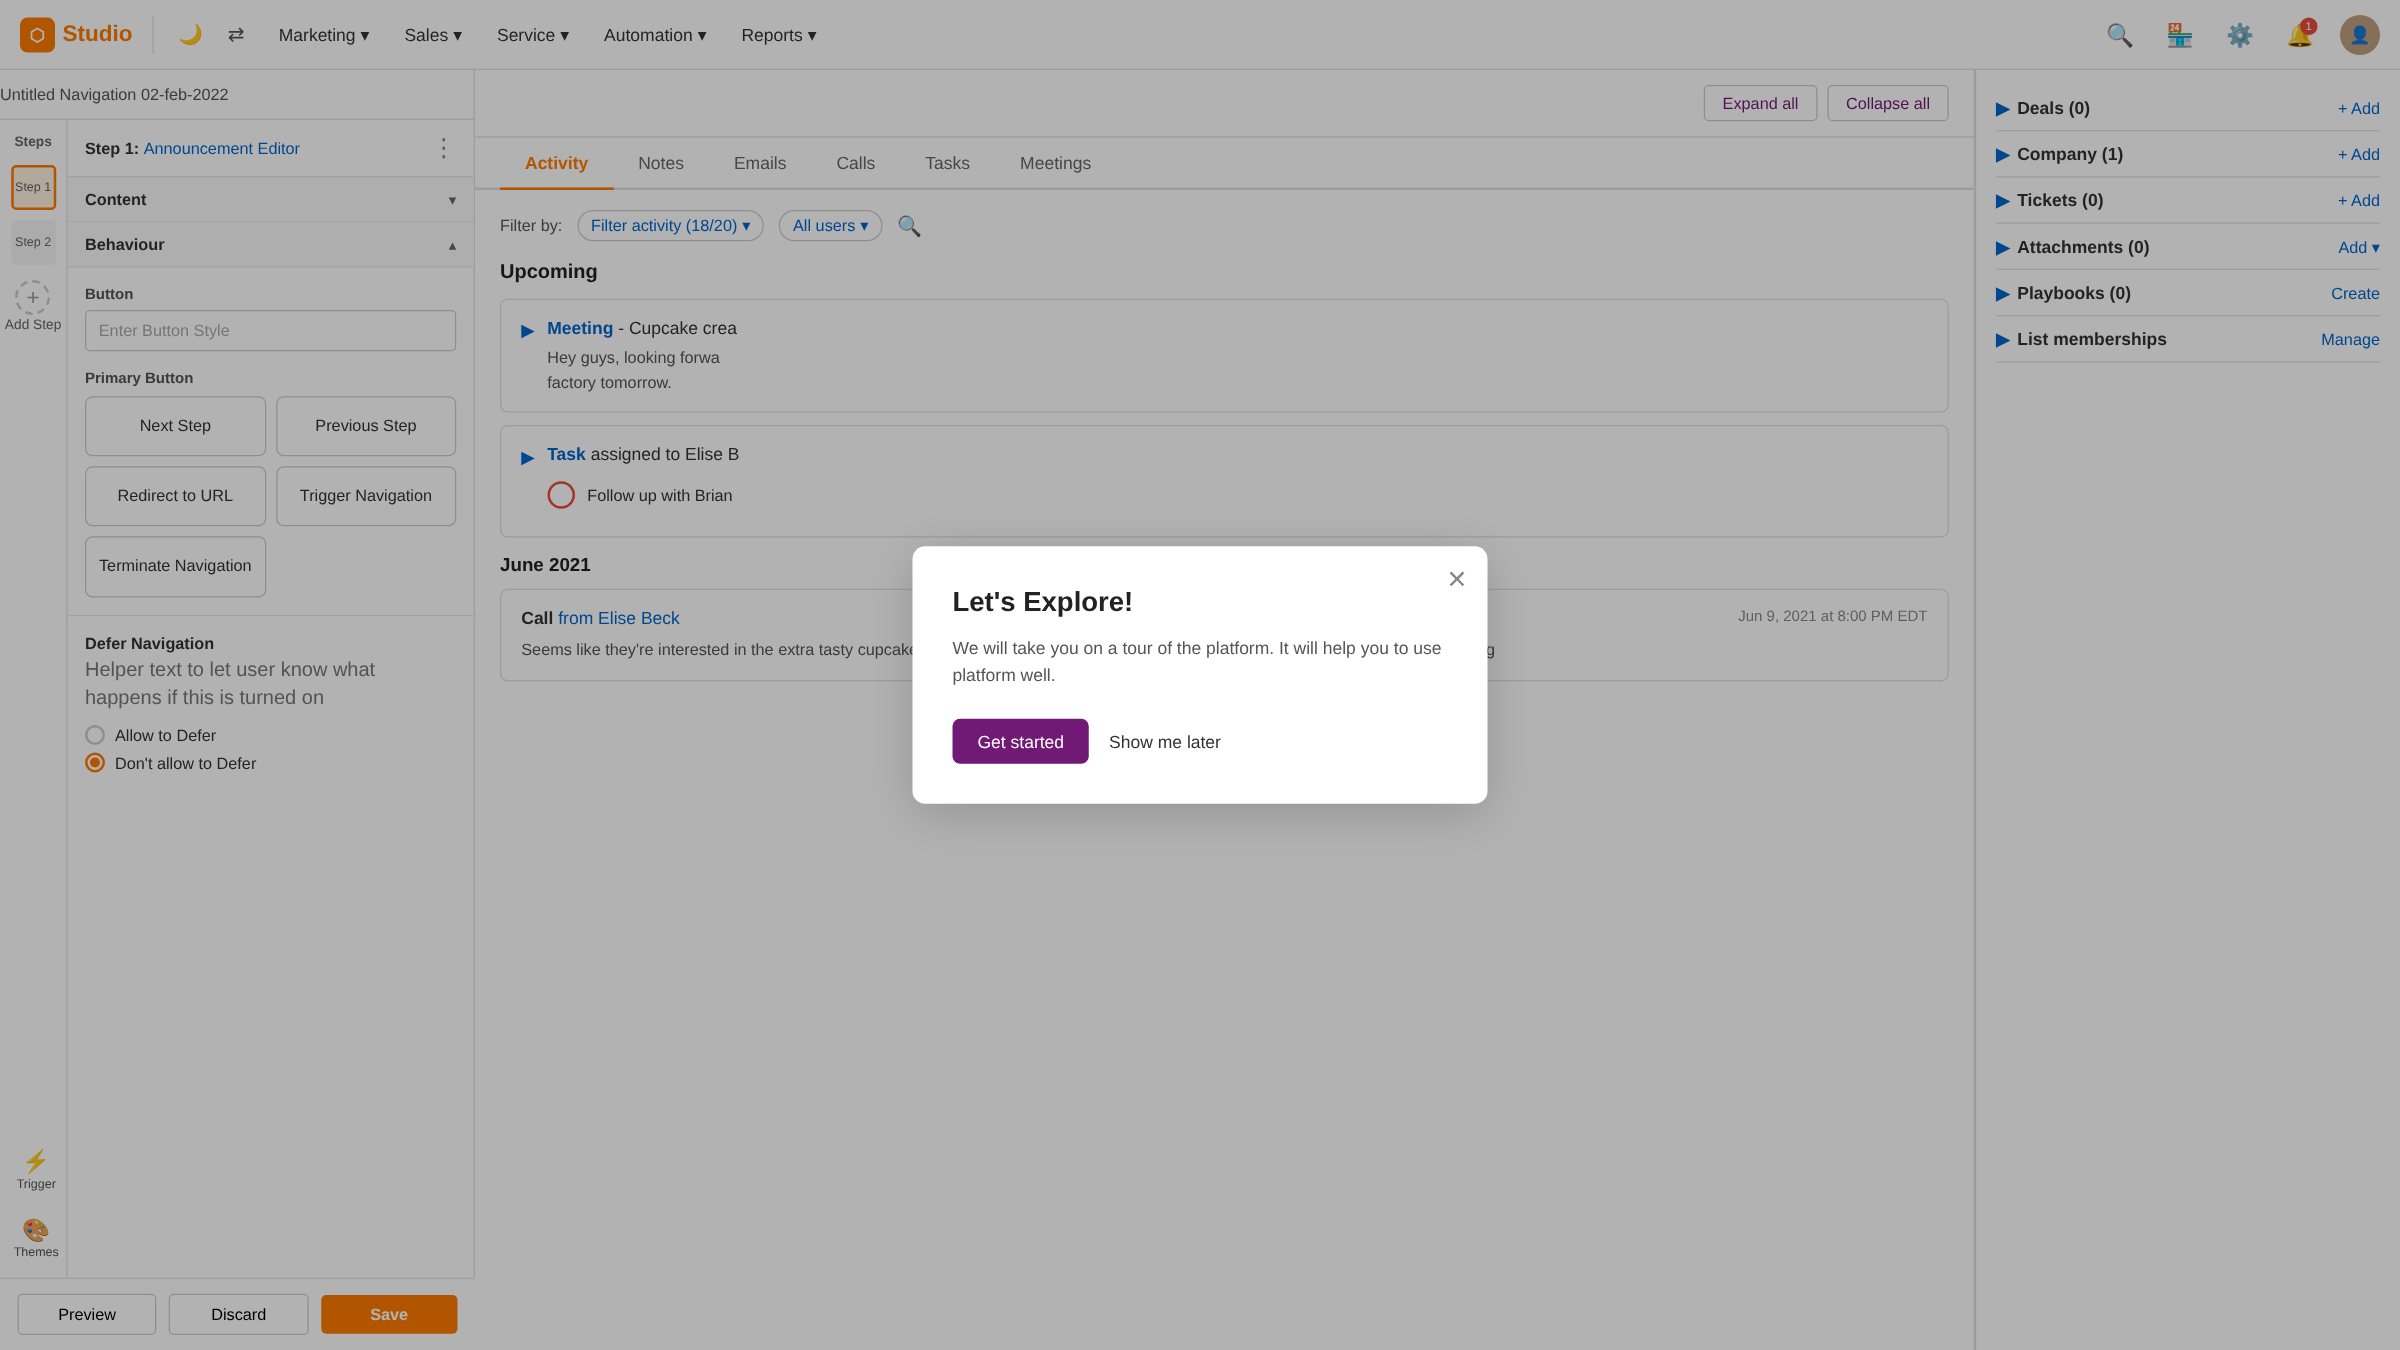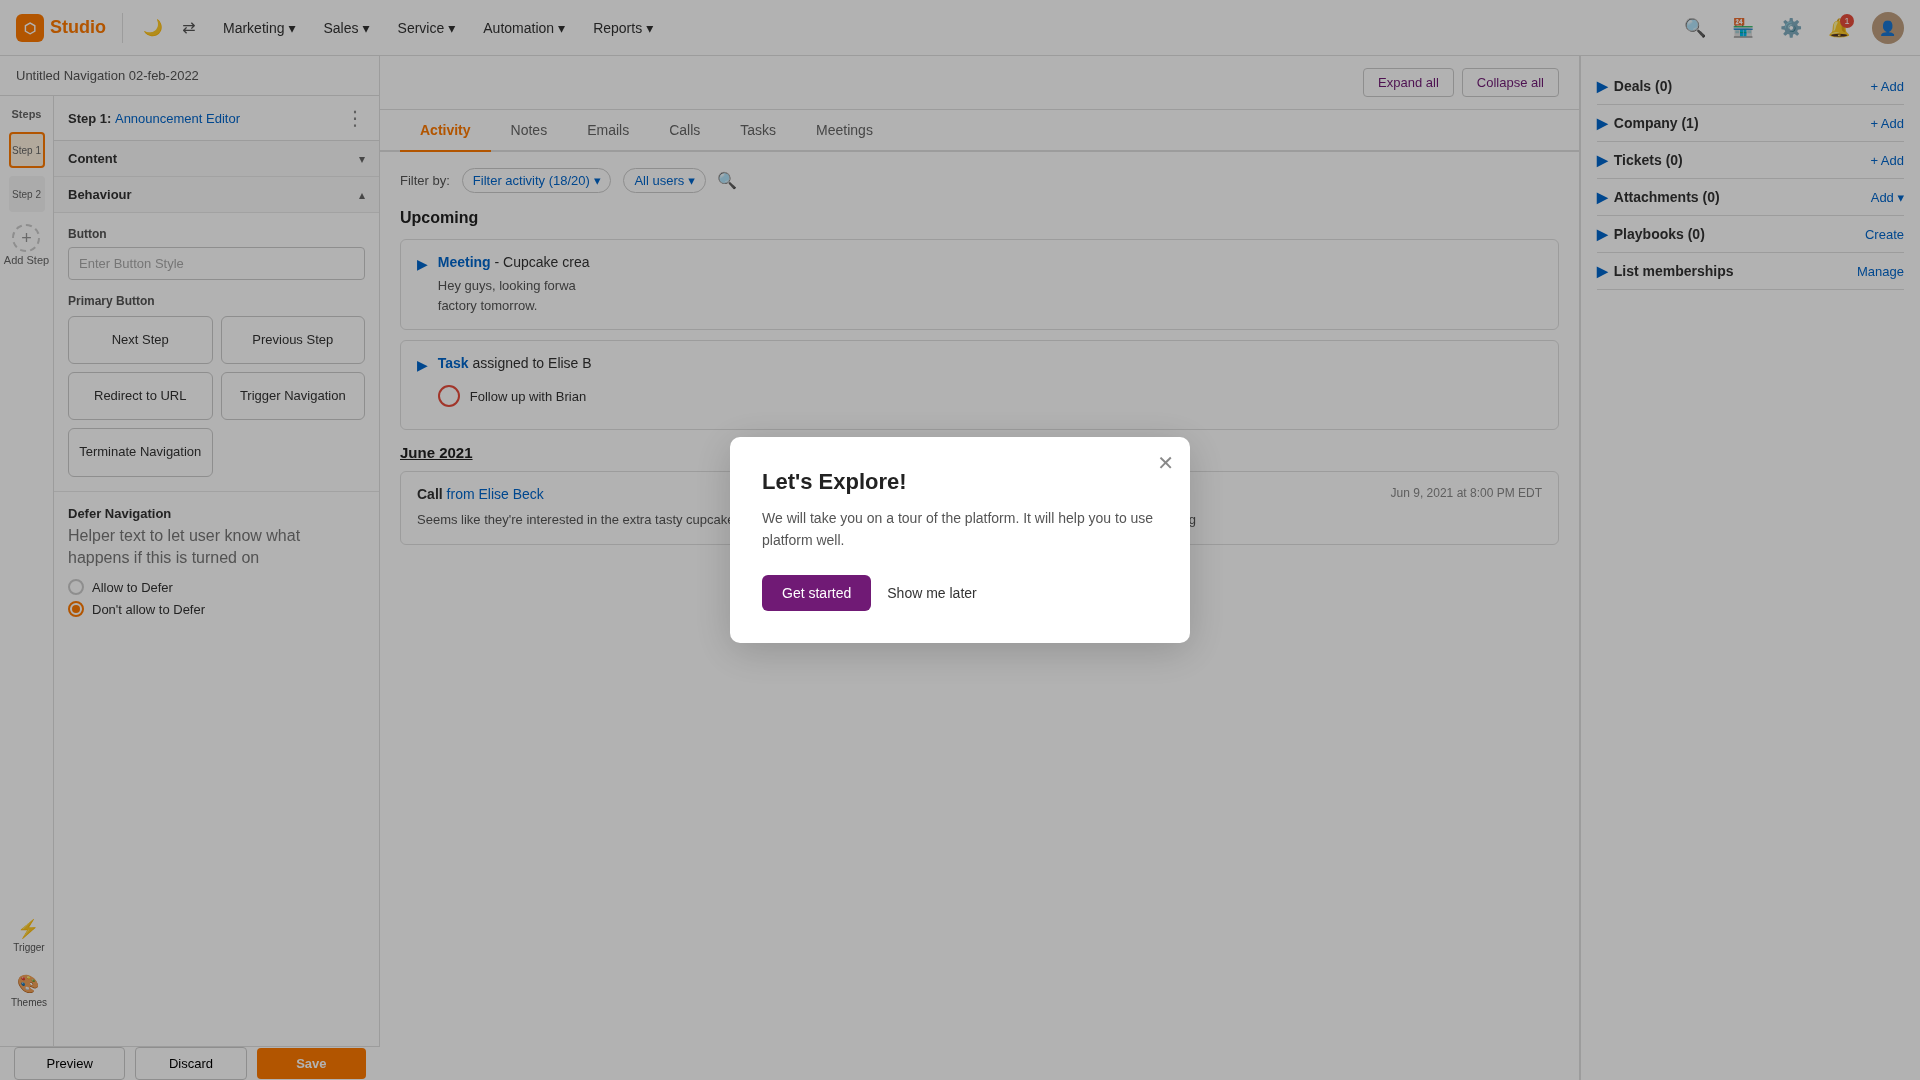--- a/index.html
+++ b/index.html
@@ -22,21 +22,21 @@
     .nav-action-icon { width: 32px; height: 32px; display: flex; align-items: center; justify-content: center; cursor: pointer; color: #555; font-size: 18px; position: relative; }
     .nav-badge { position: absolute; top: 2px; right: 2px; background: #e74c3c; color: white; font-size: 9px; border-radius: 50%; width: 14px; height: 14px; display: flex; align-items: center; justify-content: center; }
     .nav-avatar { width: 32px; height: 32px; border-radius: 50%; background: #c0a080; cursor: pointer; overflow: hidden; display: flex; align-items: center; justify-content: center; color: white; font-size: 14px; }
 
     
     .studio-sidebar {
       position: fixed; top: 56px; left: 0; width: 380px; bottom: 0;
       background: #fff; border-right: 1px solid #e0e0e0;
       display: flex; flex-direction: column;
     }
-    .studio-title { padding: 12px 16px; font-size: 13px; color: #555; border-bottom: 1px solid #e0e0e0; }
+    .studio-title { padding: 12px 0; font-size: 13px; color: #555; border-bottom: 1px solid #e0e0e0; }
     .studio-content { display: flex; flex: 1; overflow: hidden; }
     
     
     .steps-panel {
       width: 54px; border-right: 1px solid #e0e0e0;
       display: flex; flex-direction: column; align-items: center;
       padding: 12px 0; gap: 8px;
     }
     .steps-label { font-size: 11px; color: #666; font-weight: 600; margin-bottom: 4px; }
     .step-icon {
@@ -95,21 +95,21 @@
       width: 16px; height: 16px; border-radius: 50%; border: 2px solid #ccc;
       display: flex; align-items: center; justify-content: center; flex-shrink: 0;
     }
     .radio-circle.selected { border-color: #ff7a00; }
     .radio-circle.selected::after { content: ''; width: 8px; height: 8px; border-radius: 50%; background: #ff7a00; }
 
     
     .bottom-bar {
       position: fixed; bottom: 0; left: 0; width: 380px;
       background: #fff; border-top: 1px solid #e0e0e0;
-      display: flex; align-items: center; padding: 0 14px; gap: 10px;
+      display: flex; align-items: center; padding: 12px 14px; gap: 10px;
     }
     .btn-preview { flex: 1; padding: 8px; border: 1px solid #ccc; border-radius: 4px; background: #fff; font-size: 13px; cursor: pointer; }
     .btn-discard { flex: 1; padding: 8px; border: 1px solid #ccc; border-radius: 4px; background: #fff; font-size: 13px; cursor: pointer; }
     .btn-save { flex: 1; padding: 8px; border: none; border-radius: 4px; background: #ff7a00; color: #fff; font-size: 13px; font-weight: 600; cursor: pointer; }
 
     
     .main-content {
       margin-left: 380px; margin-top: 56px; display: flex; height: calc(1080px - 56px);
     }
     .crm-panel {
@@ -156,21 +156,21 @@
 
     
     .right-panel { width: 340px; background: #fff; border-left: 1px solid #e0e0e0; overflow-y: auto; padding: 12px 16px; flex-shrink: 0; }
     .right-section { border-bottom: 1px solid #e0e0e0; padding: 10px 0; }
     .right-section-header { display: flex; align-items: center; justify-content: space-between; }
     .right-section-title { font-size: 14px; color: #333; font-weight: 600; display: flex; align-items: center; gap: 6px; }
     .right-chevron { color: #0066cc; cursor: pointer; font-size: 14px; }
     .right-action { color: #0066cc; font-size: 13px; cursor: pointer; }
 
     
-    .june-title { font-size: 15px; font-weight: 700; color: #222; margin: 14px 0 10px; text-decoration: underline; }
+    .june-title { font-size: 15px; font-weight: 700; color: #222; margin: 14px 0 10px; }
     .call-card { border: 1px solid #e0e0e0; border-radius: 6px; padding: 14px 16px; background: #fff; }
     .call-header { display: flex; align-items: flex-start; justify-content: space-between; margin-bottom: 8px; }
     .call-title { font-size: 14px; color: #333; }
     .call-title a { color: #0066cc; text-decoration: none; }
     .call-date { font-size: 12px; color: #888; }
     .call-body { font-size: 13px; color: #555; line-height: 1.5; }
 
     
     .modal-overlay {
       position: fixed; inset: 0; background: rgba(0,0,0,0.3);

